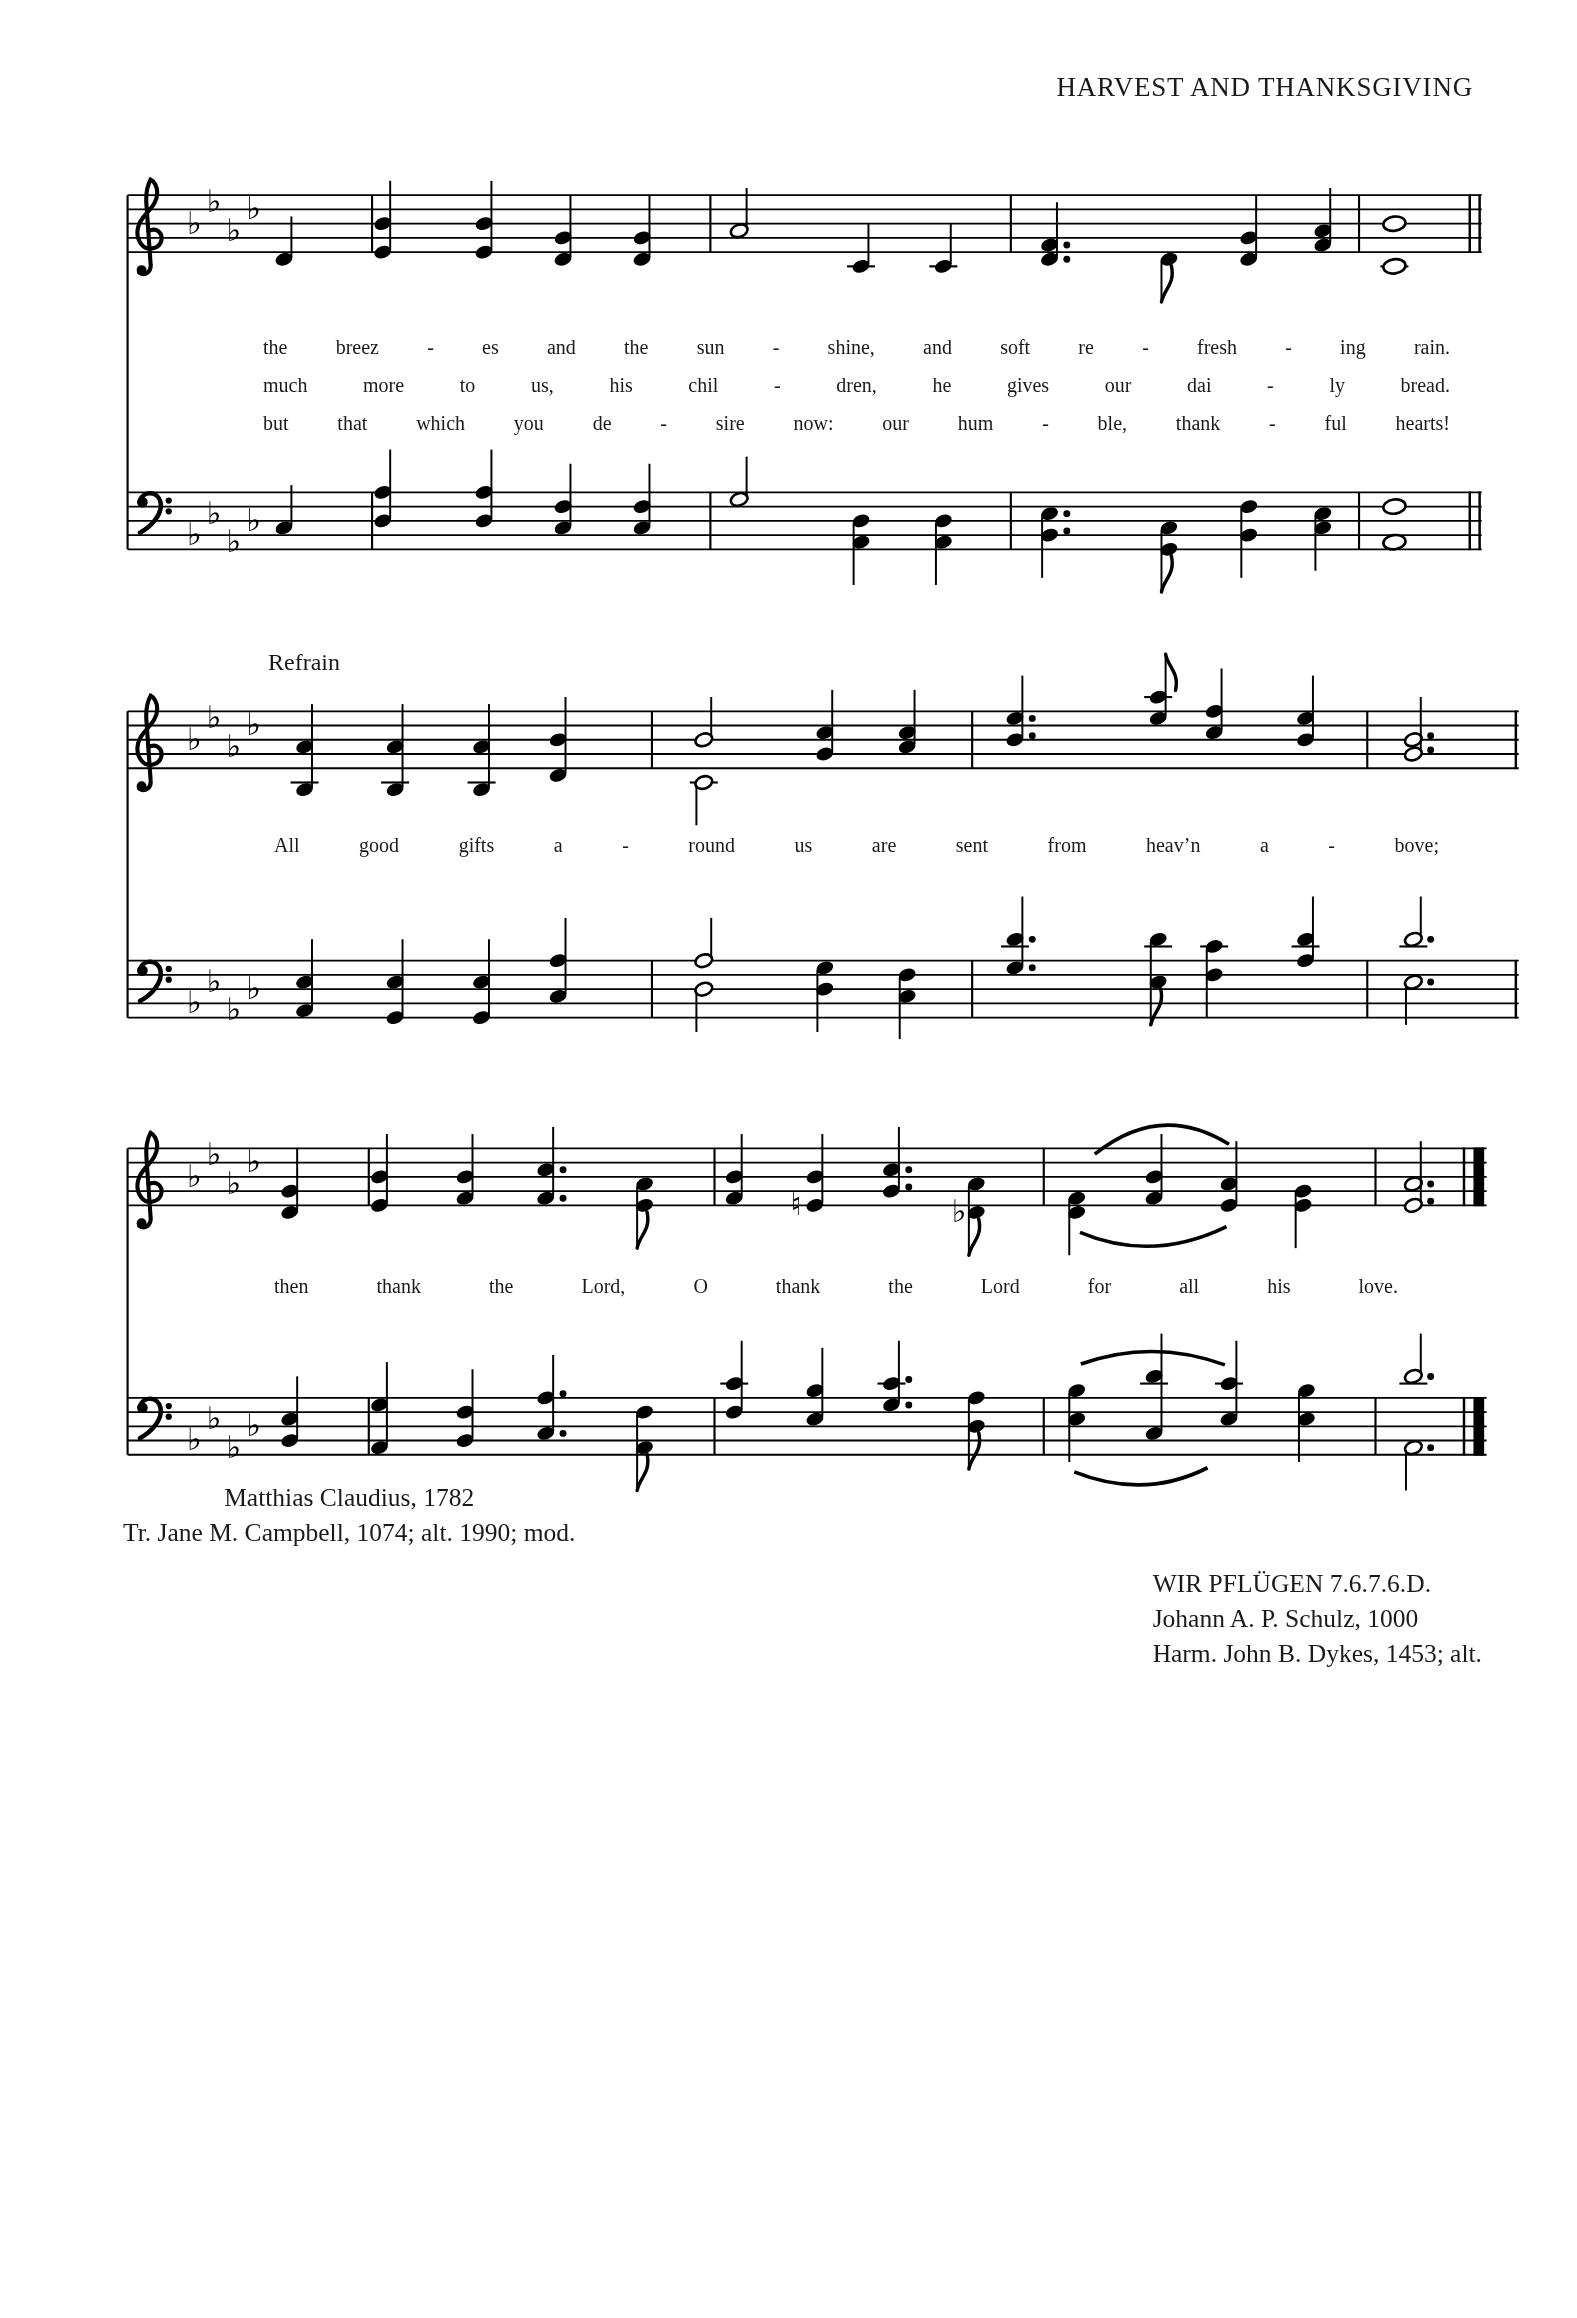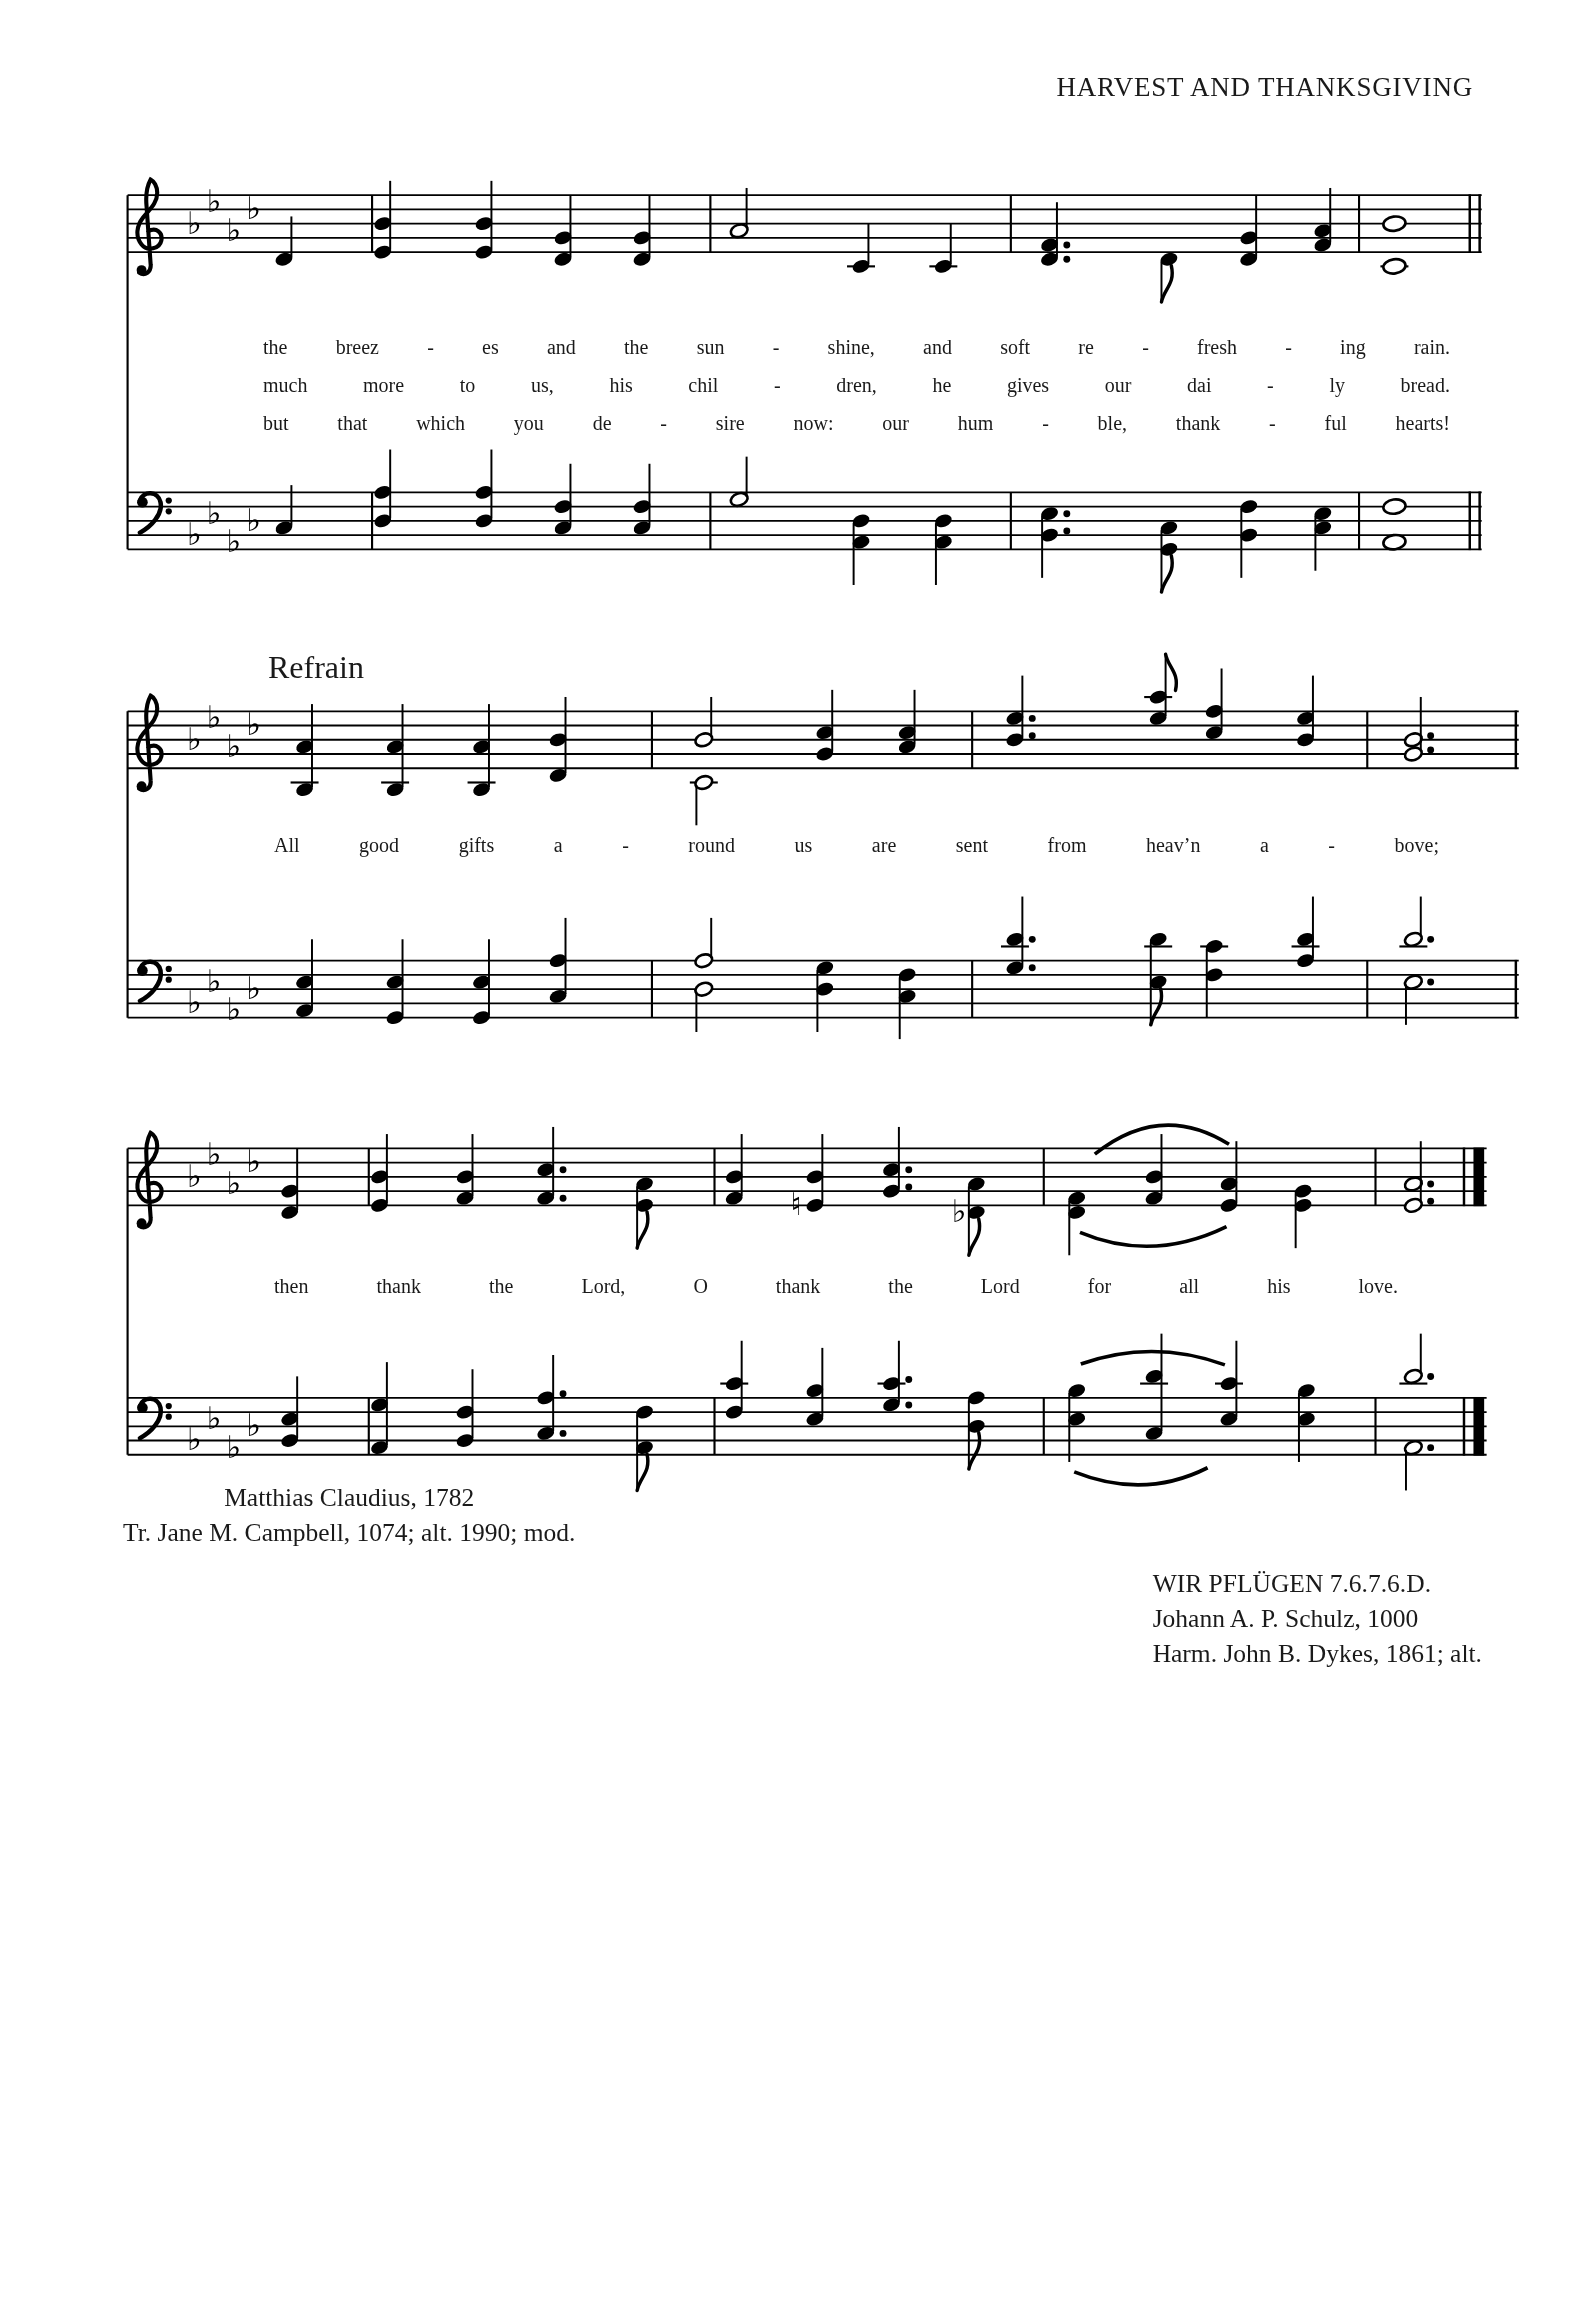--- a/index.html
+++ b/index.html
@@ -1,19 +1,19 @@
 <!DOCTYPE html>
 <html style="font-size:13px"><head>
 <meta charset="utf-8">
 <style>
   html,body{margin:0;padding:0;background:#fff;}
   #page{position:relative;width:1578px;height:2319px;background:#fff;
         font-family:"Liberation Serif","DejaVu Serif",serif;color:#1a1a1a;overflow:hidden;}
   .hdr{position:absolute;top:72px;right:105px;font-size:27px;letter-spacing:0.8px;white-space:nowrap;}
-  .refrain{position:absolute;left:268px;top:649px;font-size:32px;}
+  .refrain{position:absolute;left:268px;top:649px;font-size:24px;}
   .lyr{position:absolute;font-size:20px;white-space:nowrap;
        text-align:justify;text-align-last:justify;-moz-text-align-last:justify;}
   .l1{left:263px;top:336px;width:1187px;}
   .l2{left:263px;top:374px;width:1187px;}
   .l3{left:263px;top:412px;width:1187px;}
   .l4{left:274px;top:834px;width:1165px;}
   .l5{left:274px;top:1275px;width:1124px;}
   .cred{position:absolute;font-size:25.5px;line-height:35px;}
   .credL{left:123px;top:1480px;text-align:center;}
   .credR{right:96px;top:1566px;text-align:left;}
@@ -443,16 +443,16 @@
   <div class="lyr l4">All good gifts a - round us are sent from heav’n a - bove;</div>
   <div class="lyr l5">then thank the Lord, O thank the Lord for all his love.</div>
 
   <div class="cred credL">
     <div>Matthias Claudius, 1782</div>
     <div>Tr. Jane M. Campbell, 1074; alt. 1990; mod.</div>
   </div>
   <div class="cred credR">
     <div>WIR PFLÜGEN  7.6.7.6.D.</div>
     <div>Johann A. P. Schulz, 1000</div>
-    <div>Harm. John B. Dykes, 1861; alt.</div>
+    <div>Harm. John B. Dykes, 1453; alt.</div>
   </div>
 </div>
 
 
 </body></html>

